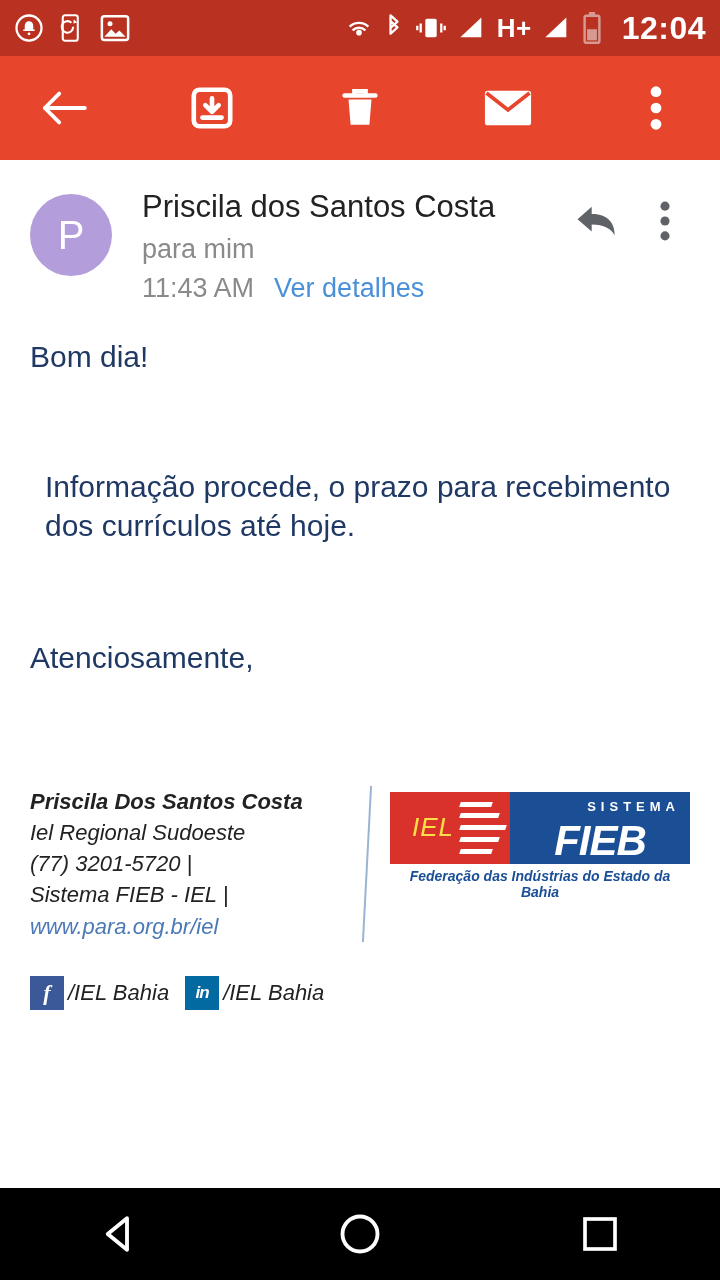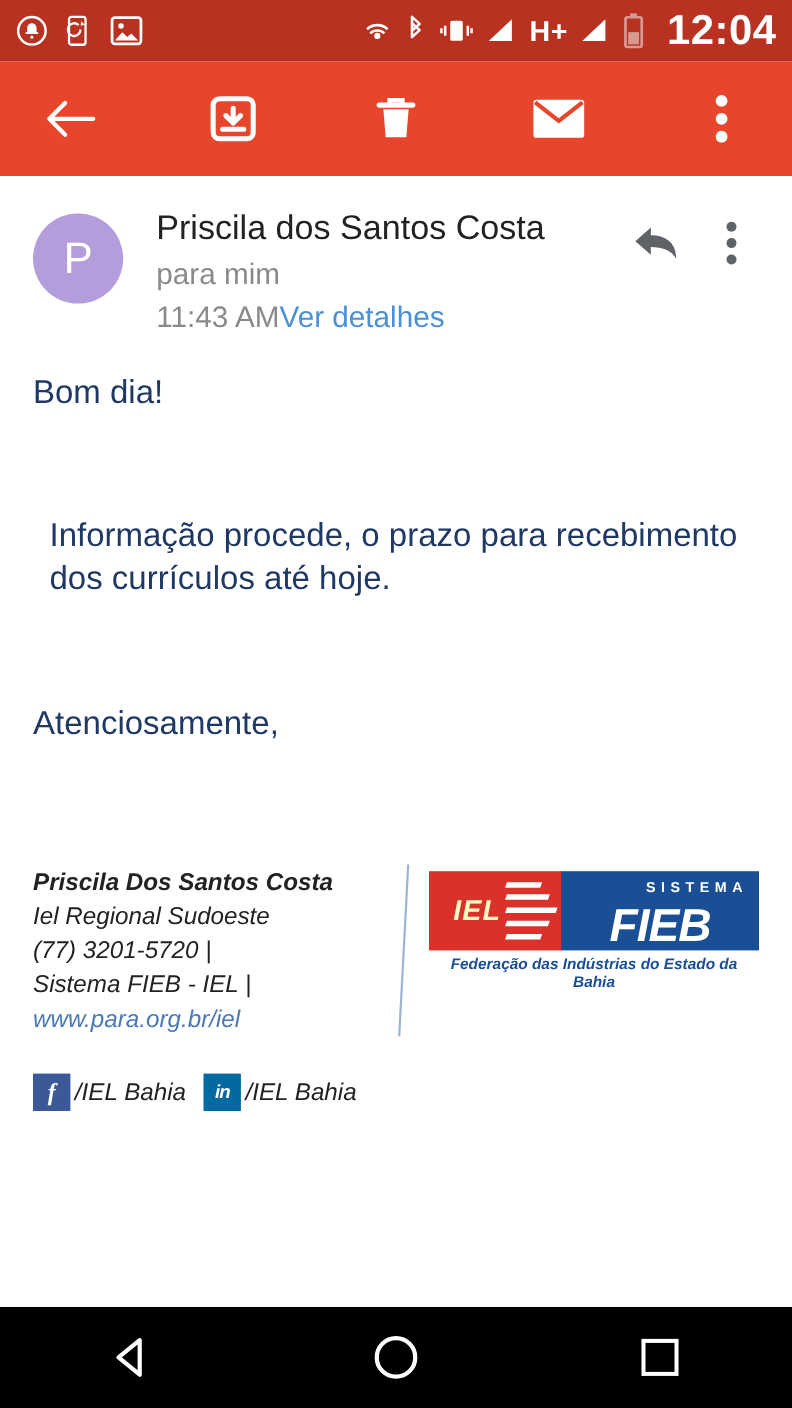--- a/index.html
+++ b/index.html
@@ -17,21 +17,21 @@
     background: #b93221;
     display: flex;
     align-items: center;
     padding: 0 14px;
     color: #fff;
     flex: 0 0 56px;
   }
   .status-left { display: flex; align-items: center; gap: 14px; }
   .status-right { display: flex; align-items: center; gap: 10px; margin-left: auto; }
   .status-clock {
-    font-size: 38px;
+    font-size: 32px;
     font-weight: 600;
     letter-spacing: 0.5px;
     margin-left: 10px;
   }
   .sicon { display: inline-flex; align-items: center; justify-content: center; }
 
   
   .toolbar {
     height: 104px;
     background: #e8452d;
@@ -74,21 +74,21 @@
     font-size: 27px;
     color: #8a8a8a;
     line-height: 1.35;
   }
   .timerow {
     font-size: 27px;
     color: #8a8a8a;
     line-height: 1.35;
     margin-top: 2px;
   }
-  .details-link { color: #4a90d9; margin-left: 0; }
+  .details-link { color: #4a90d9; margin-left: 20px; }
   .hdr-actions { display: flex; align-items: flex-start; gap: 18px; padding-top: 8px; }
   .hdr-icon { width: 50px; height: 50px; display: flex; align-items: center; justify-content: center; color: #5f6368; }
 
   .body-text {
     padding: 0 30px;
     color: #1f3864;
     font-size: 30px;
     line-height: 1.28;
   }
   .p1 { margin-top: 32px; }
@@ -118,21 +118,21 @@
     margin-top: 6px;
   }
   .logo-main { display: flex; height: 72px; }
   .logo-red {
     flex: 0 0 120px;
     background: #d8322a;
     position: relative;
     display: flex; align-items: center; justify-content: flex-start;
   }
   .logo-red .ieltxt {
-    color: #fef9c3; font-weight: bold; font-style: italic; font-size: 26px;
+    color: #fde047; font-weight: normal; font-style: italic; font-size: 26px;
     margin-left: 22px; letter-spacing: 1px;
   }
   .logo-red .bars {
     position: absolute; right: 4px; top: 10px;
     width: 46px; height: 52px;
     display: flex; flex-direction: column; justify-content: space-between;
   }
   .logo-red .bars i { display: block; height: 5px; background: #fff; transform: skewX(-18deg); }
   .logo-red .bars i:nth-child(1) { width: 70%; }
   .logo-red .bars i:nth-child(2) { width: 85%; }

